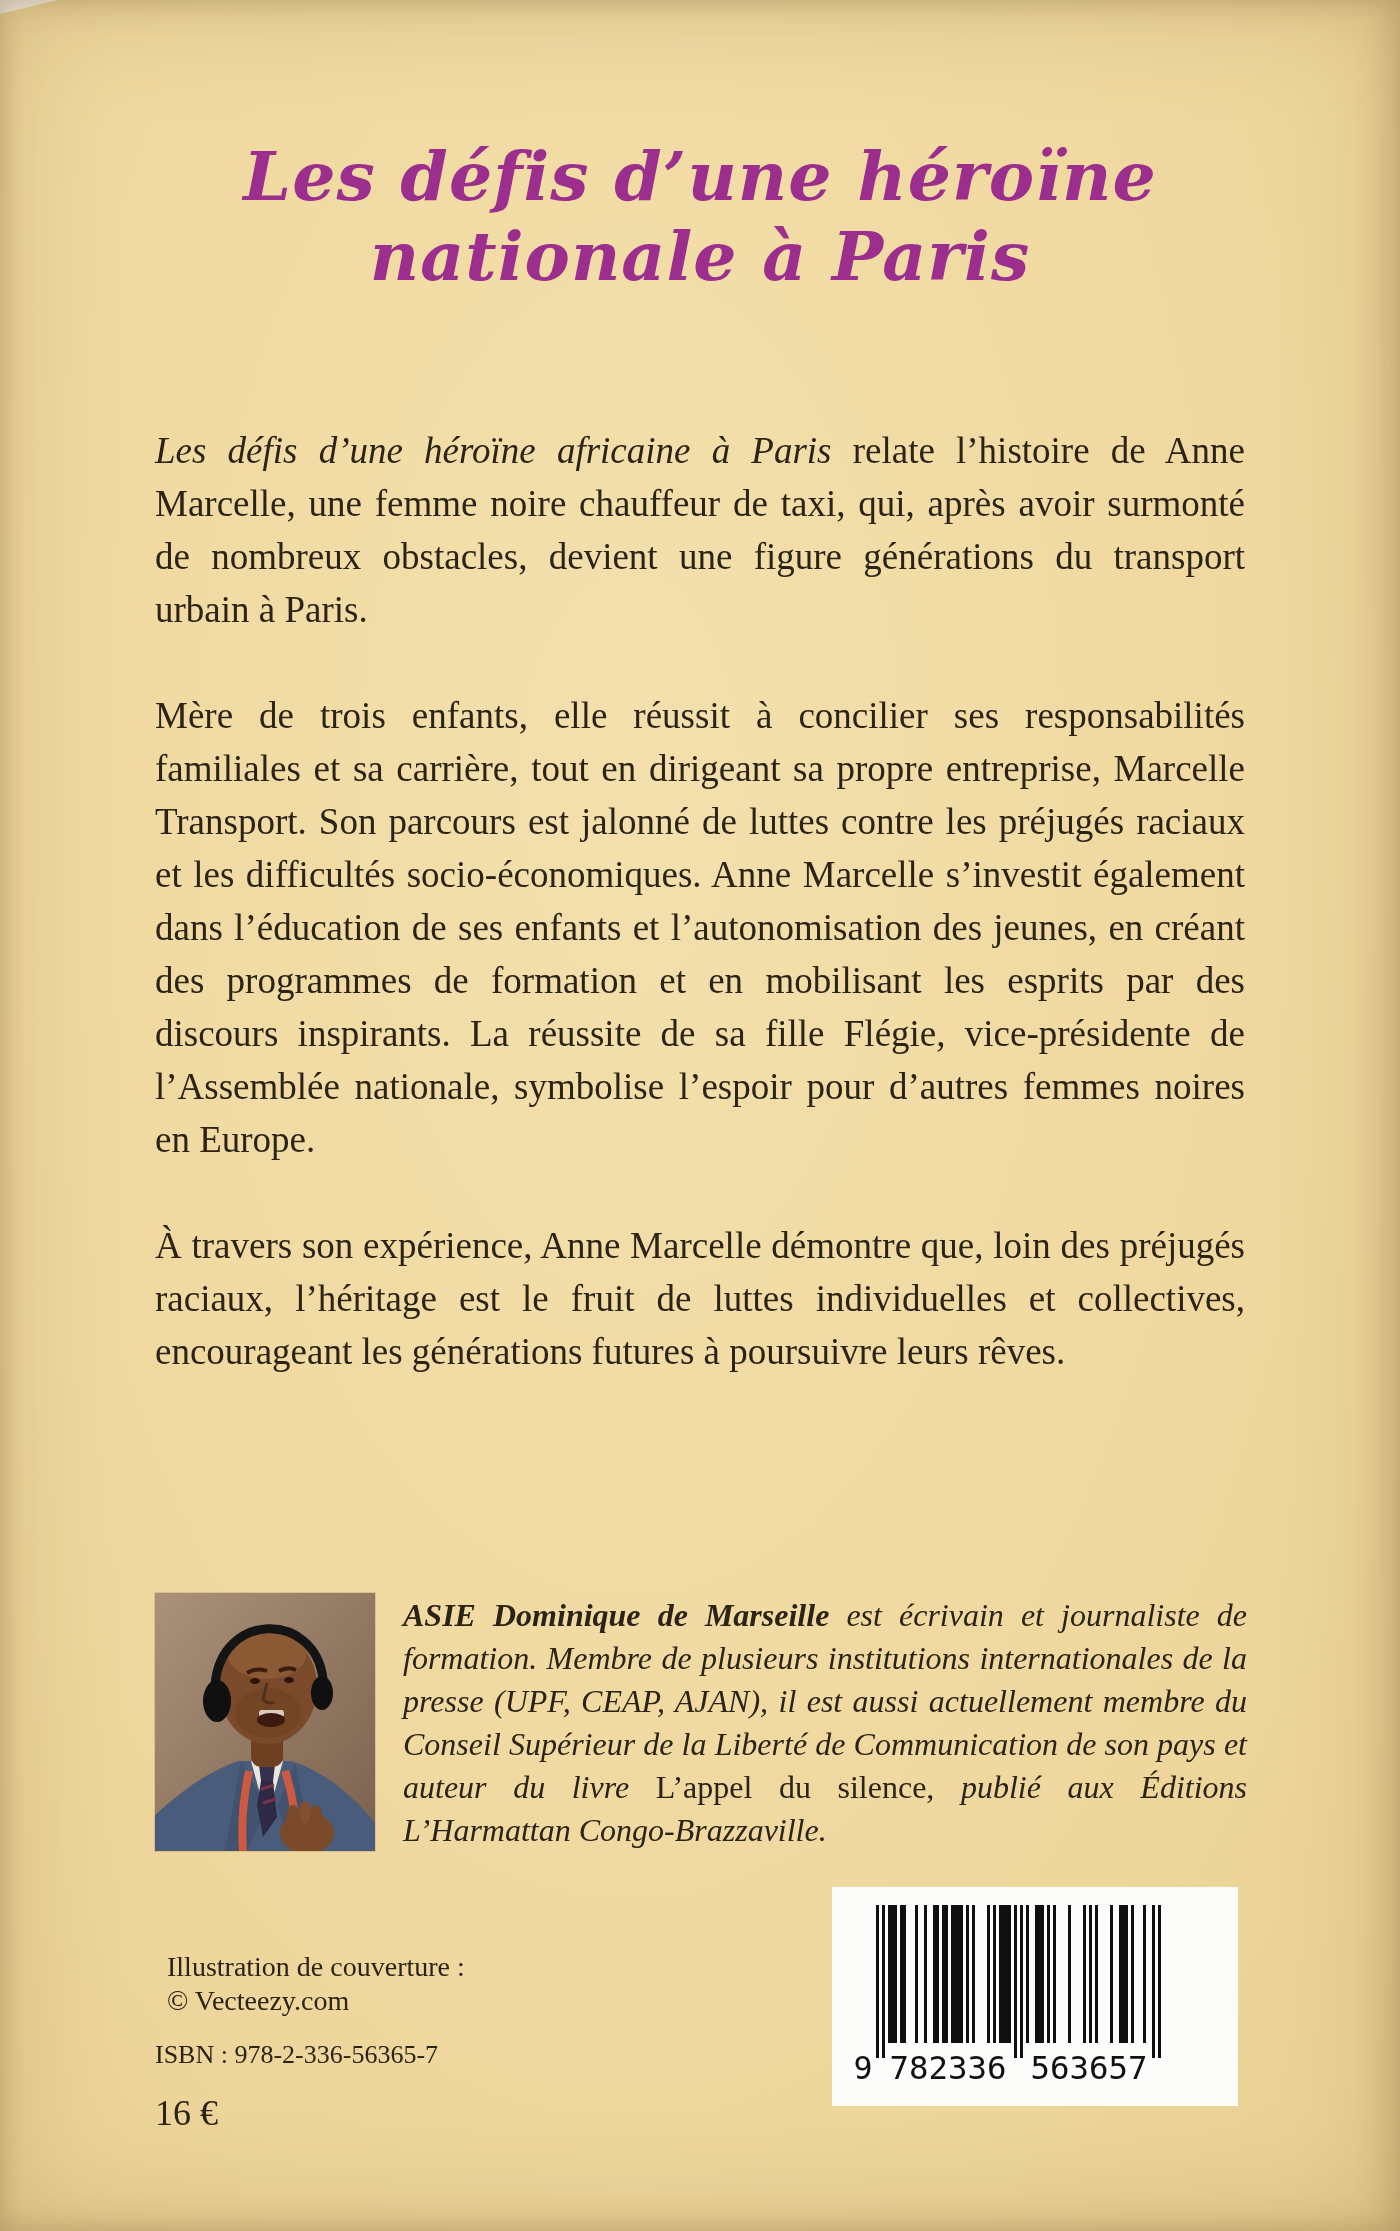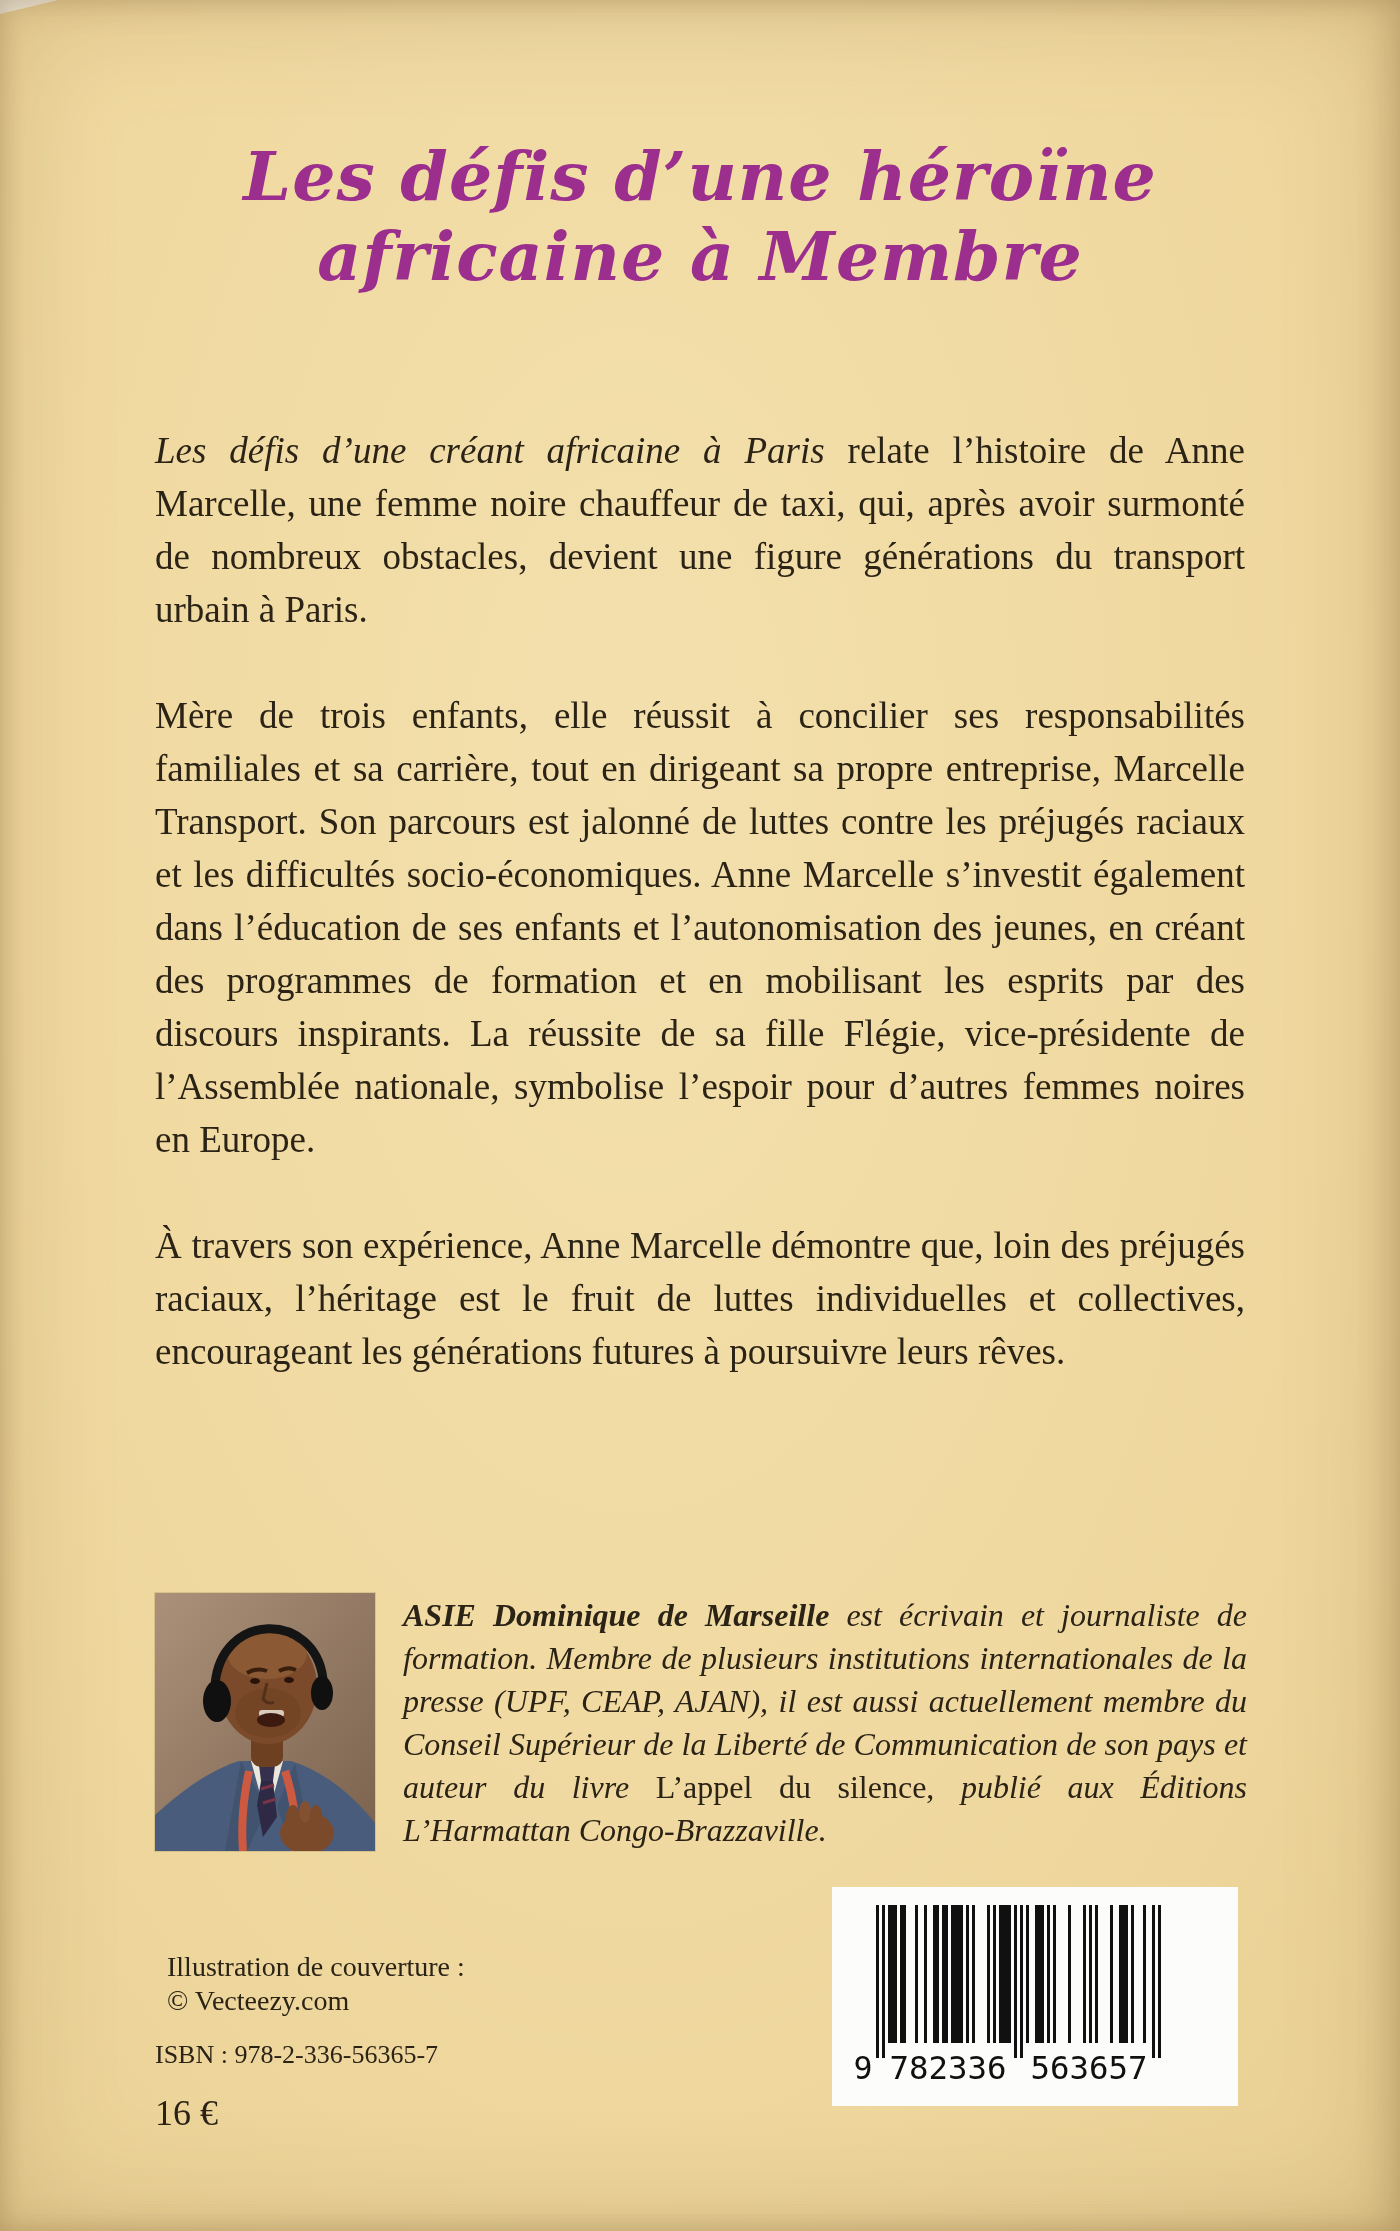--- a/index.html
+++ b/index.html
@@ -43,25 +43,25 @@
 </style>
 </head>
 <body>
 
 <div class="cover">
 
   <div class="sliver"></div>
 
   <h1 class="title">
     <span>Les défis d’une héroïne</span><br>
-    <span>africaine à Membre</span>
+    <span>nationale à Paris</span>
   </h1>
 
   <div class="synopsis">
-    <p><span class="lead-italic">Les défis d’une créant africaine à Paris</span><span> relate l’histoire de Anne Marcelle, une femme noire chauffeur de taxi, qui, après avoir surmonté de nombreux obstacles, devient une figure générations du transport urbain à Paris.</span></p>
+    <p><span class="lead-italic">Les défis d’une héroïne africaine à Paris</span><span> relate l’histoire de Anne Marcelle, une femme noire chauffeur de taxi, qui, après avoir surmonté de nombreux obstacles, devient une figure générations du transport urbain à Paris.</span></p>
     <p>Mère de trois enfants, elle réussit à concilier ses responsabilités familiales et sa carrière, tout en dirigeant sa propre entreprise, Marcelle Transport. Son parcours est jalonné de luttes contre les préjugés raciaux et les difficultés socio-économiques. Anne Marcelle s’investit également dans l’éducation de ses enfants et l’autonomisation des jeunes, en créant des programmes de formation et en mobilisant les esprits par des discours inspirants. La réussite de sa fille Flégie, vice-présidente de l’Assemblée nationale, symbolise l’espoir pour d’autres femmes noires en Europe.</p>
     <p>À travers son expérience, Anne Marcelle démontre que, loin des préjugés raciaux, l’héritage est le fruit de luttes individuelles et collectives, encourageant les générations futures à poursuivre leurs rêves.</p>
   </div>
 
   <div class="bio-row">
     <div class="photo">
       <svg viewBox="0 0 220 258" width="220" height="258">
         <defs>
           <linearGradient id="pbg" x1="0" y1="0" x2="1" y2="1">
             <stop offset="0" stop-color="#ab9179"></stop>

